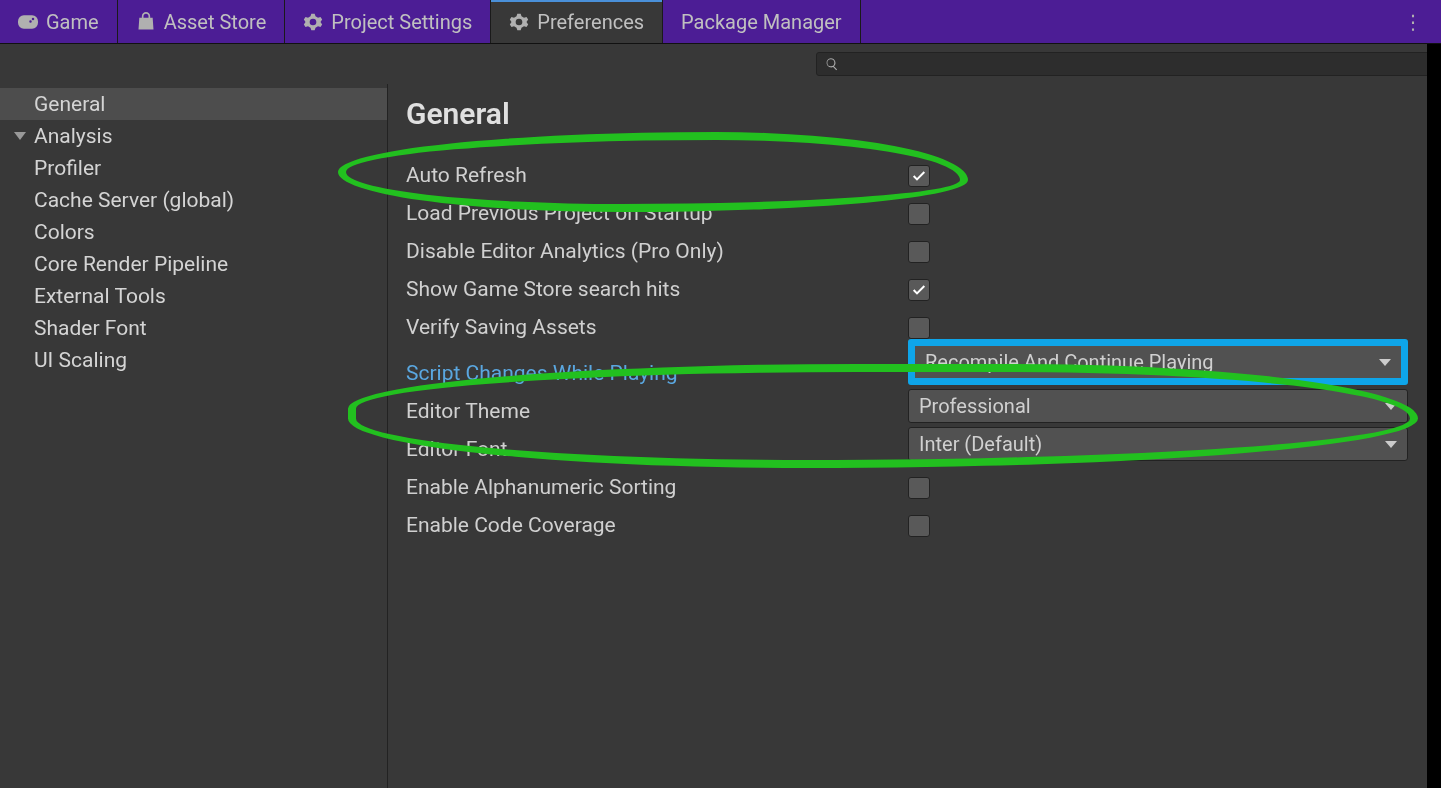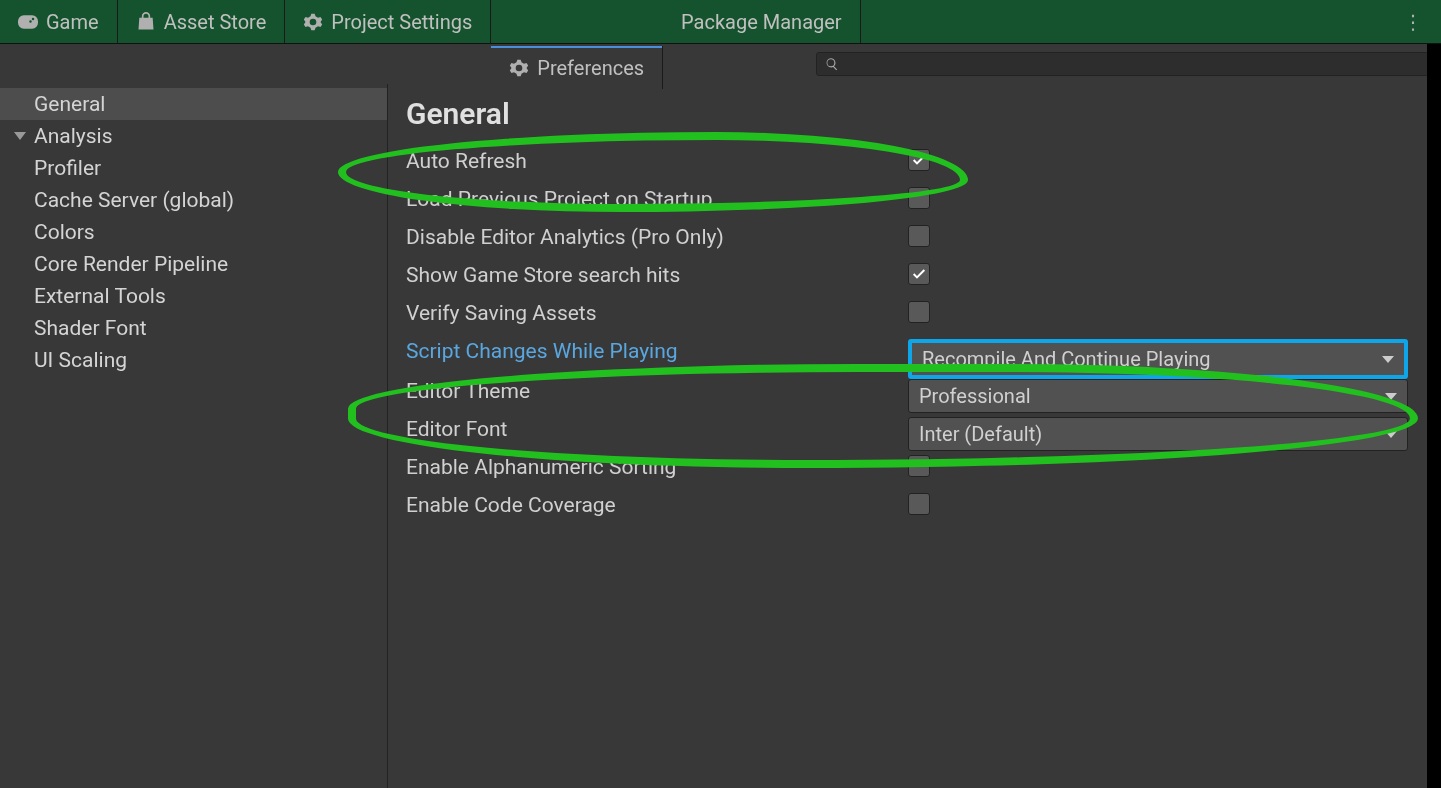--- a/index.html
+++ b/index.html
@@ -1,45 +1,45 @@
 <!DOCTYPE html>
 <html><head>
   <meta charset="utf-8">
   <style>
     * { margin: 0; padding: 0; box-sizing: border-box; font-family: -apple-system, BlinkMacSystemFont, "Segoe UI", Roboto, sans-serif; }
     body { background: #383838; color: #c0c0c0; width: 1441px; height: 788px; overflow: hidden; display: flex; flex-direction: column; }
 
-    .tabbar { display: flex; align-items: flex-start; background: #14532d; height: 44px; border-bottom: 1px solid #111; position: relative; }
+    .tabbar { display: flex; align-items: flex-end; background: #4c1d95; height: 44px; border-bottom: 1px solid #111; position: relative; }
     .tab { display: flex; align-items: center; gap: 8px; padding: 0 18px; height: 100%; cursor: pointer; color: #c0c0c0; font-size: 20px; border-right: 1px solid #1a1a1a; }
     .tab.active { background: #383838; position: relative; margin-top: 46px; }
     .tab.active::before { content: ""; position: absolute; top: 0; left: 0; right: 0; height: 2px; background: #4a90d9; }
     .tab-icon { width: 20px; height: 20px; display: inline-flex; align-items: center; justify-content: center; }
     .tab-icon svg { fill: #b0b0b0; }
     .kebab { margin-left: auto; padding: 0 16px; color: #b0b0b0; font-size: 20px; cursor: pointer; letter-spacing: 2px; display: flex; align-items: center; height: 100%; }
 
     .searchbar-row { display: flex; justify-content: flex-end; padding: 8px 10px 8px 0; background: #383838; }
     .searchbar { width: 615px; background: #2d2d2d; border: 1px solid #222; border-radius: 3px; padding: 4px 8px; display: flex; align-items: center; gap: 6px; font-size: 16px; color: #aaa; }
     .searchbar svg { width: 14px; height: 14px; fill: #aaa; }
 
     .content { display: flex; flex: 1; overflow: hidden; }
     .sidebar { width: 388px; background: #383838; border-right: 1px solid #222; padding-top: 4px; }
     .side-item { padding: 4px 0 4px 34px; font-size: 21px; color: #d4d4d4; cursor: pointer; position: relative; }
     .side-item.child { }
     .side-item.selected { background: #4d4d4d; }
     .side-item .arrow { position: absolute; left: 14px; top: 50%; transform: translateY(-50%); width: 0; height: 0; border-left: 6px solid transparent; border-right: 6px solid transparent; border-top: 8px solid #999; }
 
     .main { flex: 1; padding: 12px 18px; position: relative; }
     .section-title { font-size: 30px; font-weight: 600; color: #e0e0e0; margin-bottom: 18px; }
-    .row { display: flex; align-items: flex-start; min-height: 38px; font-size: 21px; }
+    .row { display: flex; align-items: flex-end; min-height: 38px; font-size: 21px; }
     .row .label { width: 502px; color: #d0d0d0; }
     .row.highlight .label { color: #5aa7e0; }
     .checkbox { width: 22px; height: 22px; background: #595959; border: 1px solid #222; border-radius: 3px; display: inline-flex; align-items: center; justify-content: center; cursor: pointer; }
     .checkbox svg { width: 16px; height: 16px; fill: none; stroke: #fff; stroke-width: 3; }
     .select { flex: 1; background: #515151; border: 1px solid #222; border-radius: 3px; padding: 4px 10px; display: flex; align-items: center; justify-content: space-between; color: #d0d0d0; cursor: pointer; font-size: 20px; max-width: 500px; }
-    .select.focused { border: 4px solid #0ea5e9; }
+    .select.focused { border: 7px solid #0ea5e9; }
     .select .caret { width: 0; height: 0; border-left: 6px solid transparent; border-right: 6px solid transparent; border-top: 7px solid #ccc; }
 
     .anno { position: absolute; border: 8px solid #22c01f; border-radius: 60% 40% 55% 45% / 50% 60% 40% 50%; pointer-events: none; z-index: 5; }
     .anno1 { left: -50px; top: 48px; width: 630px; height: 80px; }
     .anno2 { left: -40px; top: 280px; width: 1070px; height: 104px; border-radius: 50% 40% 60% 45% / 45% 55% 50% 50%; }
 
     .right-edge { position: absolute; right: 0; top: 44px; bottom: 0; width: 14px; background: #000; }
   </style>
 </head>
 <body>

